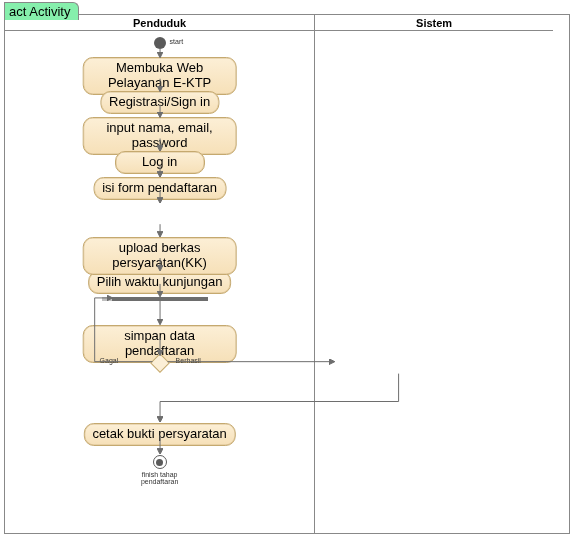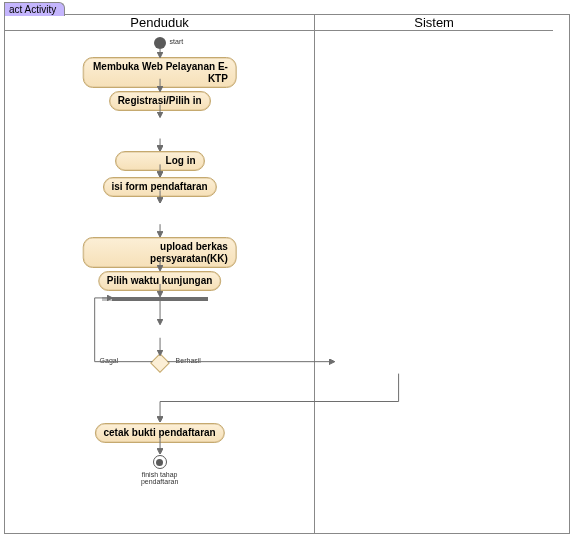--- a/index.html
+++ b/index.html
@@ -1,23 +1,23 @@
 <!DOCTYPE html>
 <html><head>
 <meta charset="utf-8">
 <style>
   * { box-sizing: border-box; margin: 0; padding: 0; }
   body { font-family: Arial, sans-serif; background: #fff; width: 580px; height: 540px; overflow: hidden; position: relative; }
-  .frame-tab { position: absolute; top: 2px; left: 4px; border: 1px solid #888; border-bottom: none; padding: 1px 8px 1px 4px; font-size: 10px; background: #c4b5fd; border-radius: 0 6px 0 0; z-index: 3; }
+  .frame-tab { position: absolute; top: 2px; left: 4px; border: 1px solid #888; border-bottom: none; padding: 1px 8px 1px 4px; font-size: 13px; background: #86efac; border-radius: 0 6px 0 0; z-index: 3; }
   .frame { position: absolute; top: 14px; left: 4px; right: 10px; bottom: 6px; border: 1px solid #888; background: #fff; }
   .lane { position: absolute; top: 0; bottom: 0; border-right: 1px solid #888; }
   .lane.left { left: 0; width: 55%; }
   .lane.right { left: 55%; right: 16px; border-right: none; }
-  .lane-header { position: absolute; top: 0; left: 0; right: 0; height: 16px; border-bottom: 1px solid #888; font-size: 13px; text-align: center; line-height: 16px; background: #fff; }
-  .node { position: absolute; left: 50%; transform: translateX(-50%); background: linear-gradient(#fcefd6,#f6e0b8); border: 1px solid #c5a96f; border-radius: 10px; font-size: 10px; text-align: right; padding: 3px 8px; line-height: 1.15; min-width: 90px; box-shadow: 0 0 0 0.5px #d8bf92 inset; font-weight: bold; }
+  .lane-header { position: absolute; top: 0; left: 0; right: 0; height: 16px; border-bottom: 1px solid #888; font-size: 11px; text-align: center; line-height: 16px; background: #fff; font-weight: bold; }
+  .node { position: absolute; left: 50%; transform: translateX(-50%); background: linear-gradient(#fcefd6,#f6e0b8); border: 1px solid #c5a96f; border-radius: 10px; font-size: 13px; text-align: center; padding: 3px 8px; line-height: 1.15; min-width: 90px; box-shadow: 0 0 0 0.5px #d8bf92 inset; }
   .node.wide { min-width: 120px; }
   .initial { width: 12px; height: 12px; background: #5a5a5a; border-radius: 50%; position: absolute; left: 50%; transform: translateX(-50%); }
   .label { position: absolute; font-size: 7px; color: #333; }
   .final-outer { width: 14px; height: 14px; border: 1px solid #5a5a5a; border-radius: 50%; position: absolute; left: 50%; transform: translateX(-50%); display: flex; align-items: center; justify-content: center; }
   .final-inner { width: 7px; height: 7px; background: #5a5a5a; border-radius: 50%; }
   .bar { position: absolute; left: 50%; transform: translateX(-50%); width: 96px; height: 4px; background: #6d6d6d; }
   .bar::before { content:''; position:absolute; left:-10px; top:0; width:10px; height:4px; background:#bfbfbf; }
   .diamond { position: absolute; width: 14px; height: 14px; background: #fcefd6; border: 1px solid #c5a96f; transform: translate(-50%, -50%) rotate(45deg); }
   svg.arrows { position: absolute; top: 0; left: 0; width: 100%; height: 100%; pointer-events: none; }
   svg.arrows path, svg.arrows line { stroke: #6d6d6d; stroke-width: 1; fill: none; }
@@ -29,35 +29,38 @@
 <div class="frame-tab">act Activity</div>
 <div class="frame">
   <div class="lane left">
     <div class="lane-header">Penduduk</div>
 
     <div class="initial" style="top:22px;"></div>
     <div class="label" style="top:23px; left:calc(50% + 10px);">start</div>
 
     <div class="node" style="top:42px;">Membuka Web
 Pelayanan E-KTP</div>
-    <div class="node" style="top:76px;">Registrasi/Pilih in</div>
+    <div class="node" style="top:76px;">Registrasi/Sign in</div>
+    <div class="node" style="top:102px;">input nama, email,
+password</div>
     <div class="node" style="top:136px;">Log in</div>
     <div class="node" style="top:162px;">isi form pendaftaran</div>
     <div class="node" style="top:256px;">Pilih waktu kunjungan</div>
     <div class="node" style="top:222px;">upload berkas
 persyaratan(KK)</div>
 
     <div class="bar" style="top:282px;"></div>
 
+    <div class="node" style="top:310px;">simpan data pendaftaran</div>
 
     <div class="diamond" style="top:348px; left:50%;"></div>
     <div class="label" style="top:342px; left:calc(50% - 60px);">Gagal</div>
     <div class="label" style="top:342px; left:calc(50% + 16px);">Berhasil</div>
 
-    <div class="node" style="top:408px;">cetak bukti pendaftaran</div>
+    <div class="node" style="top:408px;">cetak bukti persyaratan</div>
 
     <div class="final-outer" style="top:440px;">
       <div class="final-inner"></div>
     </div>
     <div class="label" style="top:456px; left:50%; transform:translateX(-50%); text-align:center; white-space:pre;">finish tahap
 pendaftaran</div>
   </div>
 
   <div class="lane right">
     <div class="lane-header">Sistem</div>

